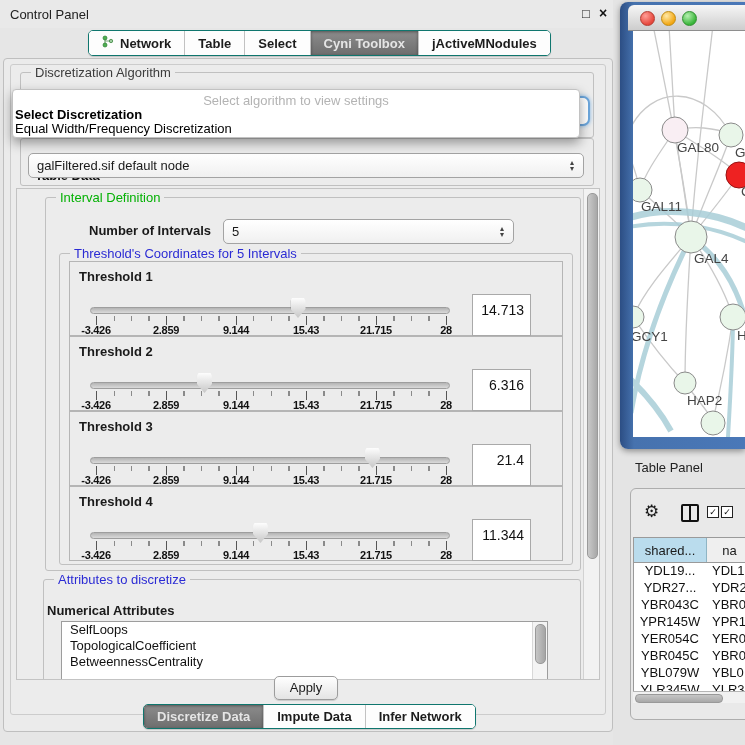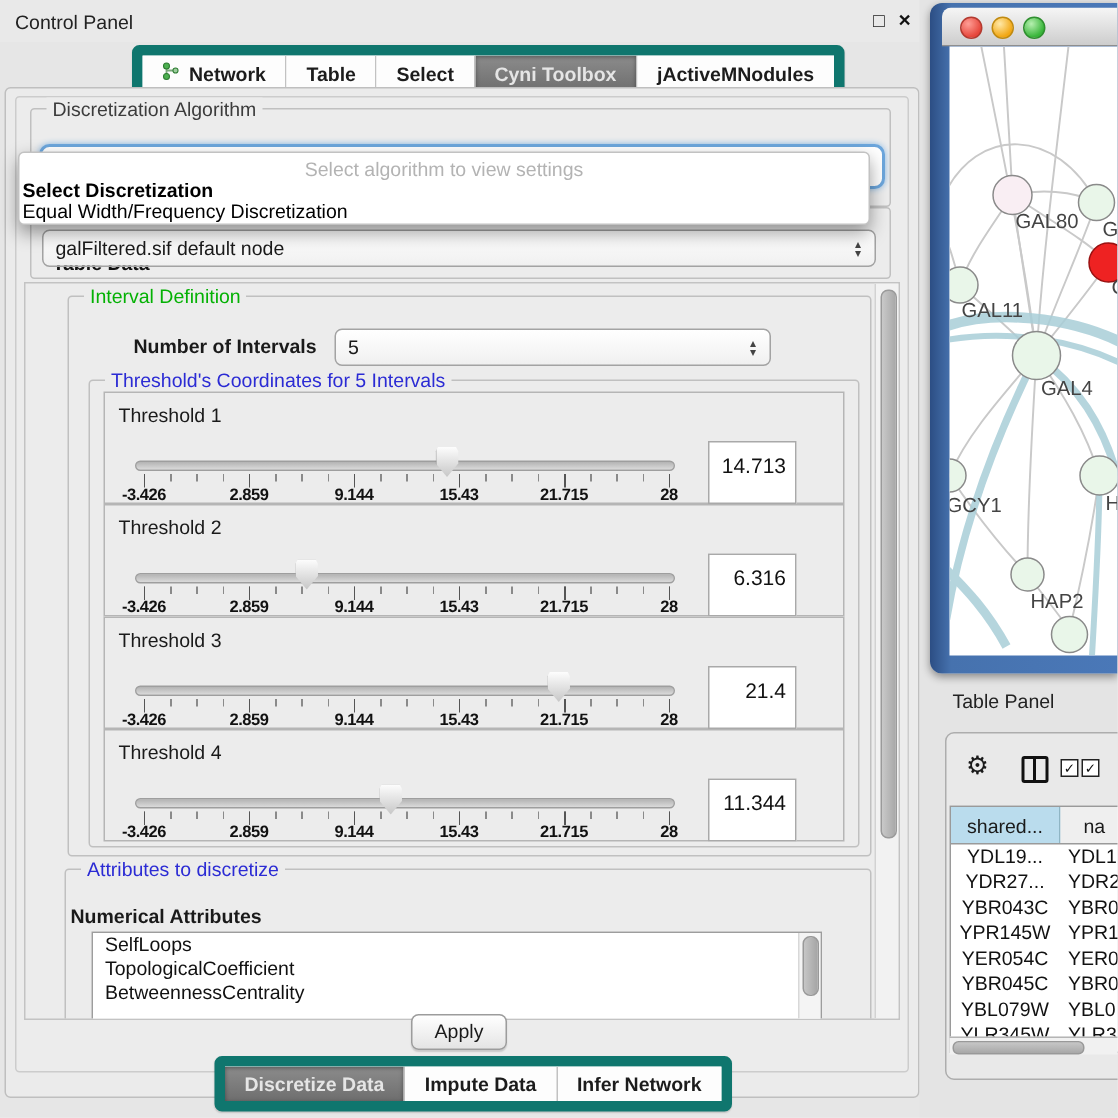--- a/index.html
+++ b/index.html
@@ -7,21 +7,21 @@
        font-family:"Liberation Sans","DejaVu Sans",sans-serif;color:#1a1a1a;}
   .abs{position:absolute;}
 
   
   .cp-titlebar{left:0;top:0;width:618px;height:28px;background:#e9e9e9;}
   .cp-title{left:10px;top:7px;font-size:13px;color:#222;}
   .cp-float{left:582px;top:6px;font-size:13px;color:#222;}
   .cp-close{left:599px;top:5px;font-size:14px;font-weight:bold;color:#111;}
 
   
-  .segbar{display:flex;border:7px solid #0f766e;border-radius:5px;background:#fff;
+  .segbar{display:flex;border:1px solid #0f766e;border-radius:5px;background:#fff;
           box-shadow:0 1px 1px rgba(0,0,0,.15);overflow:hidden;height:24px;}
   .seg{display:flex;align-items:center;padding:0 13px;font-size:13px;font-weight:bold;
        color:#1c1c1c;border-right:1px solid #c2c2c2;background:#fdfdfd;white-space:nowrap;}
   .seg:last-child{border-right:none;}
   .seg.selected{background:linear-gradient(#8c8c8c,#6e6e6e);color:#e5e5e5;
        box-shadow:inset 0 1px 3px rgba(0,0,0,.4);}
   .top-tabs{left:88px;top:30px;}
   .bottom-tabs{left:143px;top:704px;height:23px;}
   .net-ico{margin-right:6px;display:inline-block;}
 
@@ -43,42 +43,42 @@
   .g-tabledata{left:20px;top:138px;width:572px;height:46px;}
 
   .combo{background:linear-gradient(#ffffff,#f0f0f0);border:1px solid #a3a3a3;border-radius:5px;
          font-size:13px;display:flex;align-items:center;padding-left:8px;box-sizing:border-box;}
   .combo .arrows{position:absolute;right:9px;top:50%;transform:translateY(-50%);
          font-size:8px;line-height:6px;color:#444;text-align:center;
          font-family:"DejaVu Sans",sans-serif;}
   .td-combo{left:28px;top:153px;width:556px;height:25px;}
 
   
-  .popup{left:12px;top:101px;width:566px;height:47px;background:#fff;border:1px solid #c2c2c2;
+  .popup{left:12px;top:89px;width:566px;height:47px;background:#fff;border:1px solid #c2c2c2;
          border-radius:4px;box-shadow:0 5px 12px rgba(0,0,0,.38);z-index:50;font-size:13px;}
   .popup .ph{position:absolute;left:0;right:0;top:3px;text-align:center;color:#b3b3b3;}
   .popup .op1{position:absolute;left:2px;top:17px;font-weight:bold;color:#000;}
   .popup .op2{position:absolute;left:2px;top:31px;color:#000;}
 
   
   .scrollpane{left:16px;top:188px;width:582px;height:490px;border:1px solid #c3c3c3;
          background:#ececec;overflow:hidden;}
   .vscroll{position:absolute;right:0;top:0;bottom:0;width:15px;background:#f2f2f2;
          border-left:1px solid #d2d2d2;}
   .vthumb{position:absolute;left:3px;top:4px;width:9px;height:364px;border-radius:5px;
          background:linear-gradient(90deg,#c9c9c9,#a8a8a8);border:1px solid #9a9a9a;}
 
   .g-interval{left:28px;top:8px;width:534px;height:372px;position:absolute;}
   .noi-label{position:absolute;left:72px;top:34px;font-size:13px;font-weight:bold;}
   .noi-spinner{position:absolute;left:206px;top:30px;width:291px;height:25px;}
   .g-thresh{left:42px;top:64px;width:512px;height:310px;position:absolute;}
 
   .th-row{position:absolute;left:52px;width:492px;height:73px;border:1px solid #b5b5b5;
           background:#ececec;}
-  .th-label{position:absolute;left:9px;top:7px;font-size:13px;font-weight:normal;text-align:right;}
+  .th-label{position:absolute;left:9px;top:7px;font-size:13px;font-weight:bold;text-align:right;}
   .track{position:absolute;left:20px;top:45px;width:360px;height:7px;border-radius:4px;
          background:linear-gradient(#b4b4b4,#dadada);border:1px solid #9e9e9e;box-sizing:border-box;}
   .thumb{position:absolute;top:36px;width:15px;height:20px;
          clip-path:polygon(10% 0,90% 0,100% 14%,100% 55%,50% 100%,0 55%,0 14%);
          background:linear-gradient(#fdfdfd,#c7c7c7);filter:drop-shadow(0 0 1px #666);}
   .ticks{position:absolute;left:26px;top:54px;width:351px;height:9px;
          background-image:
            repeating-linear-gradient(90deg,#555 0,#555 1px,transparent 1px,transparent 70px),
            repeating-linear-gradient(90deg,#8a8a8a 0,#8a8a8a 1px,transparent 1px,transparent 17.5px);
          background-size:351px 9px,351px 5px;background-repeat:no-repeat;}

